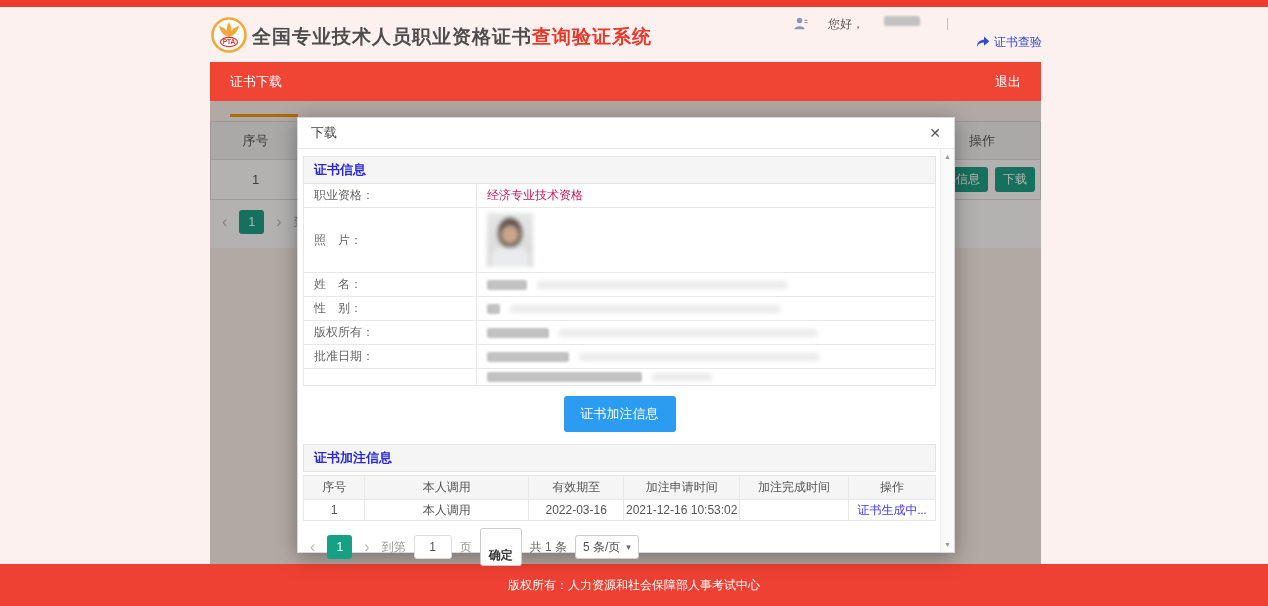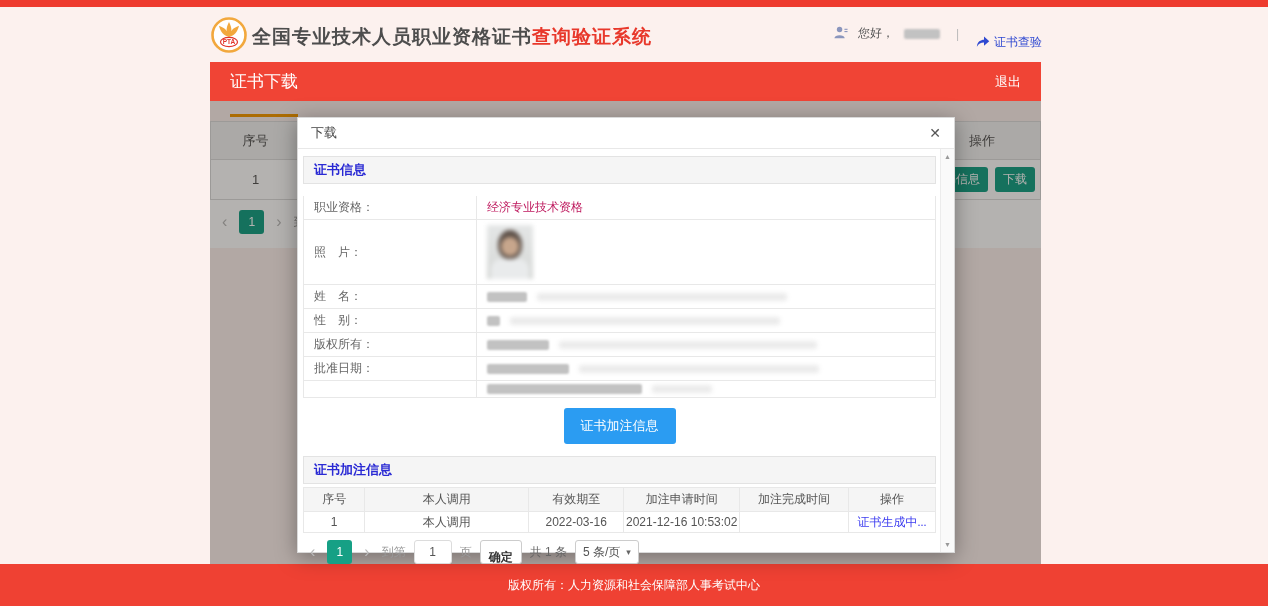--- a/index.html
+++ b/index.html
@@ -9,62 +9,62 @@
     background:#fcf1ee; font-family:"Liberation Sans","DejaVu Sans",sans-serif;
     color:#333;
   }
   
   .top-strip { height:7px; background:#ee3b2e; }
   .header { position:relative; height:55px;border-radius:14px; }
   .brand { position:absolute; left:210px; top:9px; display:flex; align-items:center; gap:4px; }
   .brand-title { font-size:19px; font-weight:bold; letter-spacing:1px; }
   .brand-title .main { color:#4d4d4d; }
   .brand-title .accent { color:#e8382b; }
-  .user-area { position:absolute; right:226px; top:9px; display:flex; align-items:center; gap:10px; font-size:12px; color:#555; }
+  .user-area { position:absolute; right:226px; top:9px; display:flex; align-items:flex-start; gap:20px; font-size:12px; color:#555; }
   .user-area .sep { color:#bbb; margin:0 6px; }
   .verify-link { color:#2f49d1; display:flex; align-items:center; gap:4px; cursor:pointer;margin-top:18px; }
   
   .rb { height:10px; border-radius:2px; background:#c2c2c2; filter:blur(1.3px); display:inline-block; }
   .rs { height:8px; border-radius:2px; background:#ebebeb; filter:blur(2px); display:inline-block; }
   
   .shell { position:absolute; left:210px; top:62px; width:831px; }
   .nav { position:relative; height:39px; background:#f04435; display:flex; align-items:center; justify-content:space-between; }
-  .nav-tab { position:relative; color:#fff; font-size:17px; padding:16px 20px; line-height:39px; cursor:pointer; }
+  .nav-tab { position:relative; color:#fff; font-size:13px; padding:16px 20px; line-height:39px; cursor:pointer; }
   .nav-tab .underline { position:absolute; left:20px; bottom:0; width:68px; height:3px; background:#f39800; }
   .nav-logout { color:#fff; font-size:13px; padding:0 20px; cursor:pointer; }
   
   .content { position:absolute; left:210px; top:101px; width:831px; height:463px; }
   .bg-card { margin-top:20px; background:#fff; padding-bottom:14px; }
   .bg-table { width:100%; border-collapse:collapse; font-size:13px; color:#555; }
   .bg-table th, .bg-table td { border:1px solid #dcdcdc; text-align:center; }
   .bg-table th { background:#f2f2f2; font-weight:normal; height:38px; }
   .bg-table td { height:40px; }
   .col-idx { width:90px; }
   .col-act { width:110px; }
   .act-btns { display:flex; gap:7px; justify-content:flex-end; padding-right:5px; }
   .green-btn { background:#16a085; color:#fff; font-size:12px; border:none; border-radius:3px; padding:4px 8px; white-space:nowrap; cursor:pointer; }
   .pager { display:flex; align-items:center; gap:8px; padding:10px 8px 0 8px; font-size:12px; color:#999; }
   .pg-arrow { color:#b9b9b9; font-size:16px; line-height:1; padding:0 4px; cursor:pointer; }
   .pg-cur { width:25px; height:24px; background:#16a085; color:#fff; border-radius:3px; display:flex; align-items:center; justify-content:center; font-size:12px; cursor:pointer; }
   .pg-input { width:38px; height:24px; border:1px solid #dcdcdc; border-radius:3px; text-align:center; font-size:12px; color:#555; background:#fff; }
-  .pg-btn { height:24px; border:1px solid #ccc; background:#fff; border-radius:3px; font-size:12px; font-weight:bold; color:#333; padding:8px 8px; cursor:pointer; }
+  .pg-btn { height:24px; border:1px solid #ccc; background:#fff; border-radius:3px; font-size:12px; font-weight:bold; color:#333; padding:18px 8px; cursor:pointer; }
   .pg-total { color:#666; }
   .pg-select { height:24px; border:1px solid #ccc; border-radius:3px; background:#fff; color:#555; display:flex; align-items:center; gap:6px; padding:0 7px; cursor:pointer; }
   .pg-select .caret { font-size:9px; color:#666; }
   .dim { position:absolute; inset:0; background:rgba(22,14,9,0.32); }
   
   .modal { position:absolute; left:297px; top:117px; width:658px; height:436px; background:#fff; border:1px solid #d9d9d9; box-shadow:0 4px 20px rgba(0,0,0,0.35); z-index:5; }
   .modal-header { height:31px; border-bottom:1px solid #e8e8e8; display:flex; align-items:center; justify-content:space-between; padding:0 13px; font-size:13px; color:#444; }
   .modal-close { color:#555; font-size:14px; cursor:pointer; line-height:1; }
   .modal-body { position:relative; height:403px; padding:7px 18px 0 5px; }
   .scrollbar { position:absolute; top:0; right:0; bottom:0; width:14px; background:#fafafa; border-left:1px solid #ececec; }
   .scrollbar .sb-up, .scrollbar .sb-down { position:absolute; left:0; right:0; text-align:center; font-size:7px; color:#999; cursor:pointer; }
   .scrollbar .sb-up { top:4px; } .scrollbar .sb-down { bottom:4px; }
   .section-bar { background:#f5f5f5; border:1px solid #e3e3e3; padding:4px 10px; font-size:13px; font-weight:bold; color:#2a2ad4; }
-  .info-table { width:100%; border-collapse:collapse; font-size:12px;margin-top:12px; }
+  .info-table { width:100%; border-collapse:collapse; font-size:12px; }
   .info-table td { border:1px solid #e8e8e8; border-top:none; padding:3px 10px; }
   .info-table .lbl { width:173px; color:#666; }
   .info-table .val { color:#be185d; }
   .redacted { display:flex; align-items:center; gap:10px; }
   .photo-wrap { filter:blur(2px); width:46px; height:54px; margin:2px 0; }
   .photo { position:relative; width:46px; height:54px; background:linear-gradient(#e4e6e6,#d6d8d6); overflow:hidden; }
   .photo .head { position:absolute; left:11px; top:5px; width:24px; height:29px; background:#5d5048; border-radius:50% 50% 45% 45%; }
   .photo .face { position:absolute; left:14px; top:12px; width:18px; height:19px; background:#c7a68c; border-radius:50%; }
   .photo .torso { position:absolute; left:4px; top:34px; width:38px; height:22px; background:#e9ebec; border-radius:10px 10px 0 0; }
   .apply-row { text-align:center; margin:10px 0 12px 0; }

